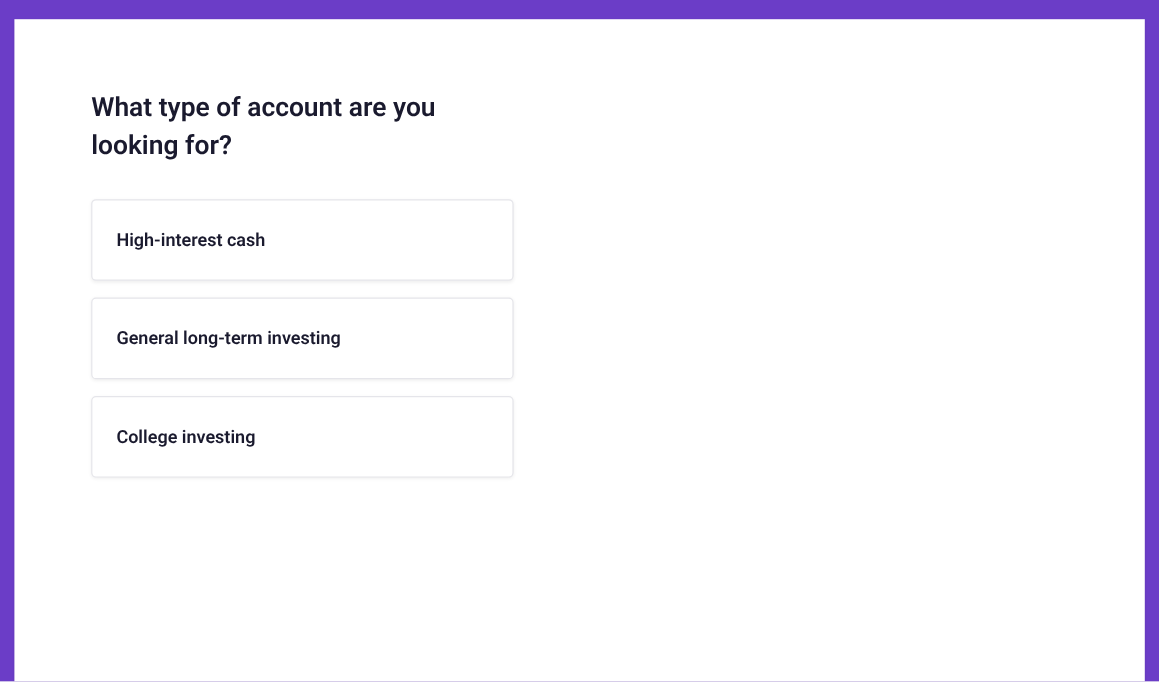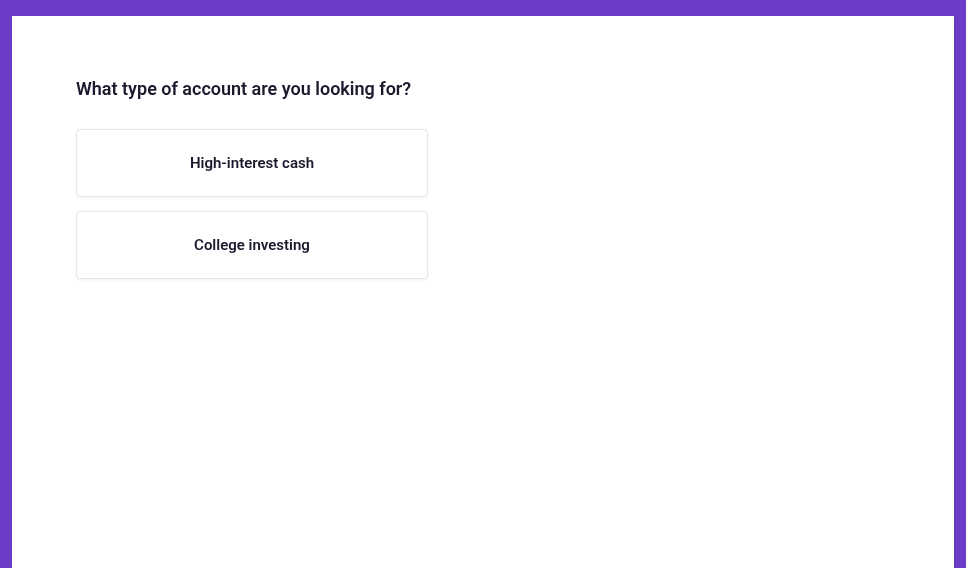--- a/index.html
+++ b/index.html
@@ -20,56 +20,59 @@
       height: 568px;
     }
     .card {
       background: #ffffff;
       width: 100%;
       height: 100%;
       padding: 60px 64px 40px 64px;
       box-shadow: 0 1px 2px rgba(0,0,0,0.08);
     }
     .question-title {
-      font-size: 18px;
+      font-size: 22px;
       font-weight: 600;
       color: #1a1a2e;
       line-height: 1.4;
       max-width: 360px;
       margin-bottom: 28px;
     }
     .options {
       display: flex;
       flex-direction: column;
       gap: 14px;
       max-width: 352px;
     }
     .option-button {
       background: #ffffff;
       border: 1px solid #e5e5ea;
       border-radius: 4px;
       padding: 24px 20px;
-      text-align: center;
+      text-align: left;
       font-size: 15px;
       font-weight: 600;
       color: #1a1a2e;
       cursor: pointer;
       box-shadow: 0 1px 3px rgba(0,0,0,0.06);
       transition: box-shadow 0.15s ease;
       font-family: inherit;
     }
   </style>
 </head>
 <body>
 
 <div class="outer-frame">
   <div class="card">
     <h1 class="question-title">What type of account are you looking for?</h1>
     <div class="options">
       <button class="option-button">
         <span>High-interest cash</span>
       </button>
       <button class="option-button">
+        <span>General long-term investing</span>
+      </button>
+      <button class="option-button">
         <span>College investing</span>
       </button>
     </div>
   </div>
 </div>
 
 </body></html>

